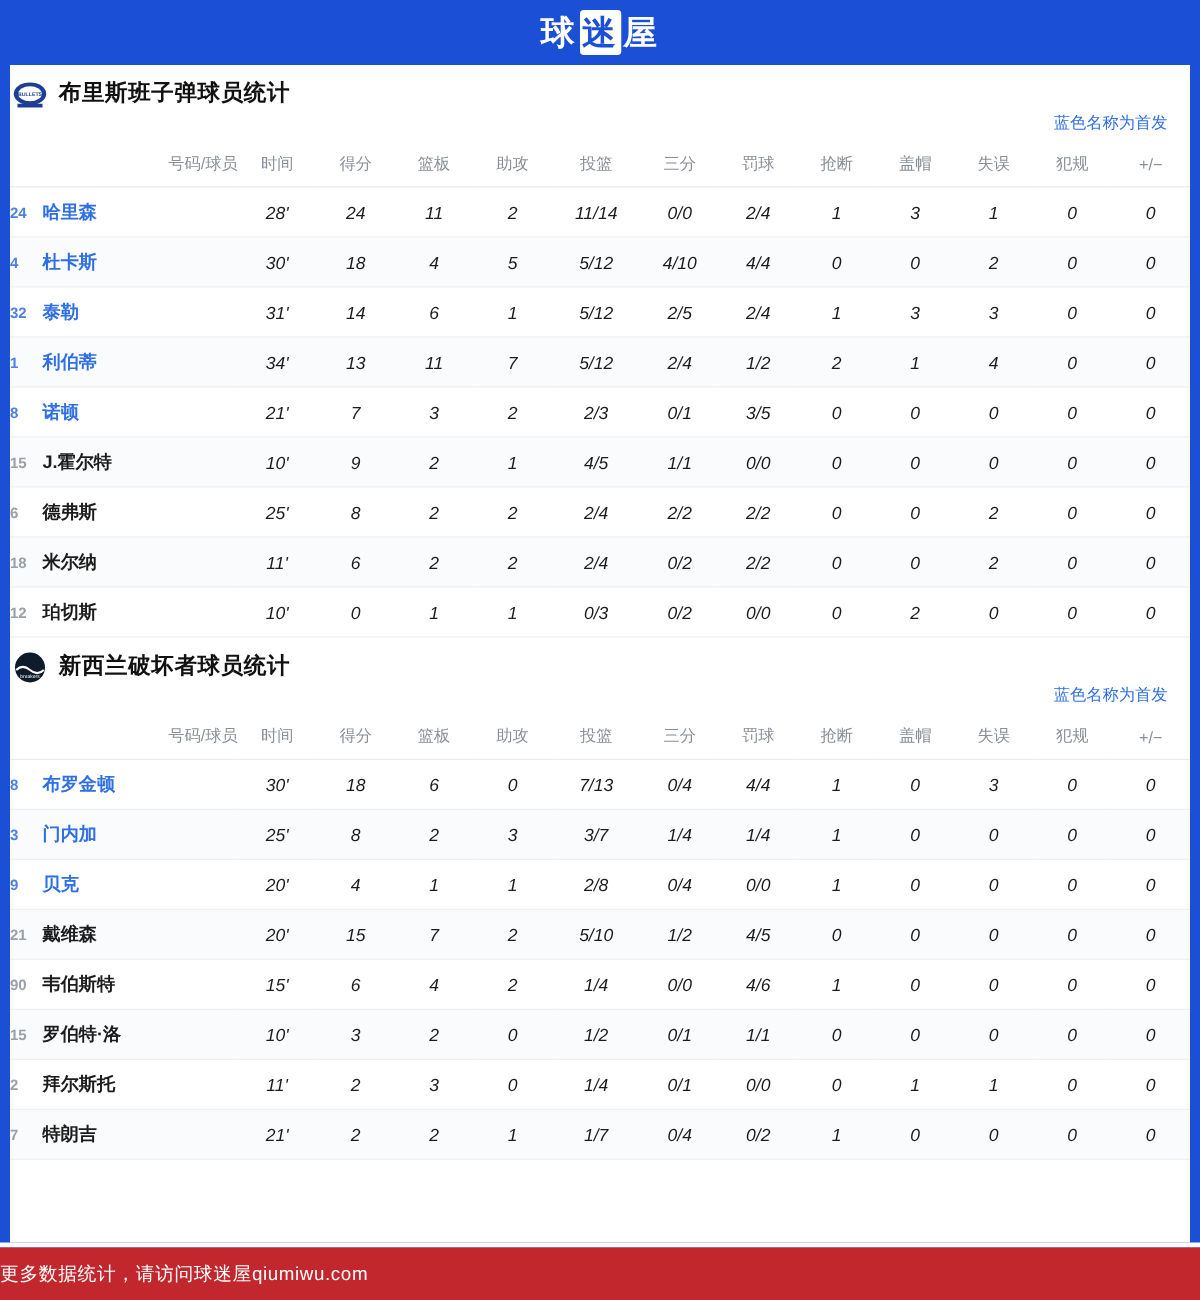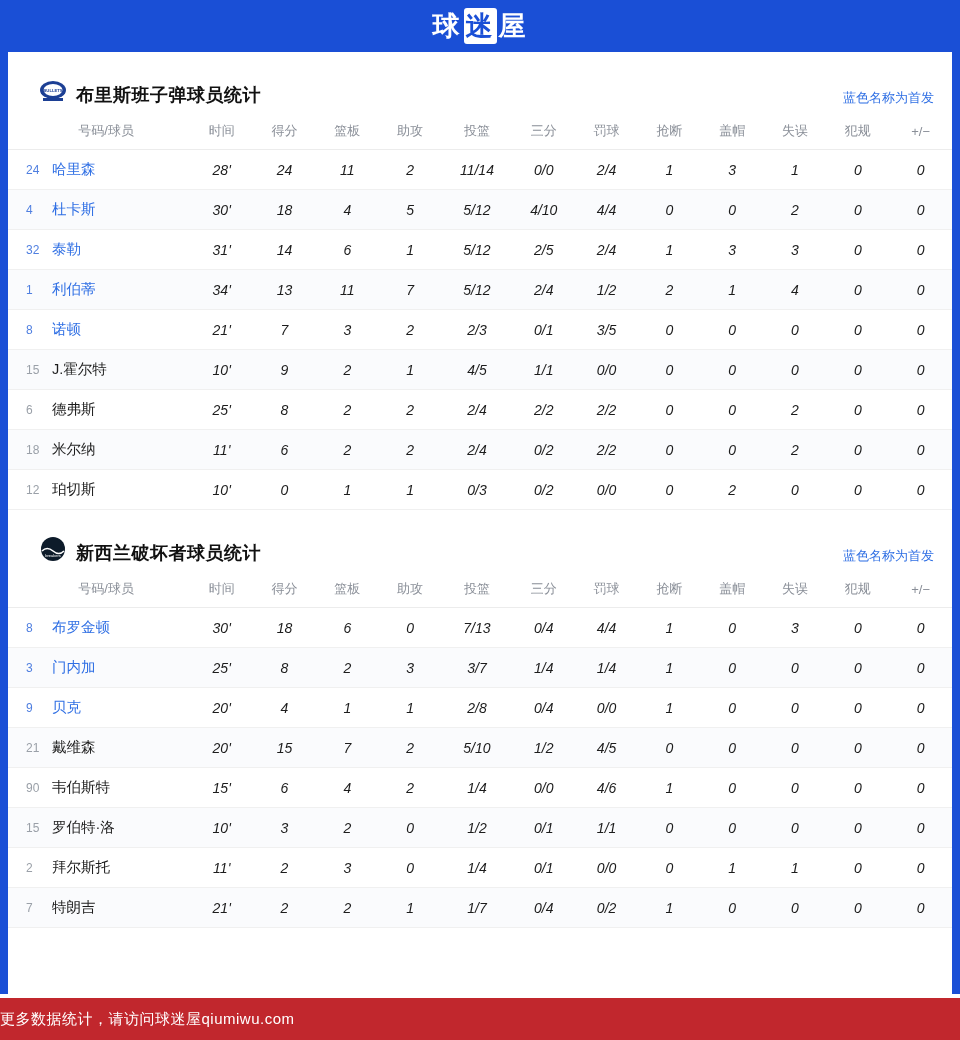--- a/index.html
+++ b/index.html
@@ -39,22 +39,22 @@
   
   .card {
     flex: 1;
     margin: 0 8px;
     background: #ffffff;
     overflow: hidden;
     display: flex; flex-direction: column;
   }
   
   .team-header {
-    display: flex; align-items: flex-end;
-    padding: 10px 18px 8px 30px;
+    display: flex; align-items: flex-start;
+    padding: 10px 18px 8px 1px;
     position: relative;
   }
   .team-logo {
     width: 30px; height: 30px;
     margin-right: 8px;
     flex: 0 0 30px;
     display: flex; align-items: center; justify-content: center;
   }
   .team-logo svg { display: block; }
   .team-name {
@@ -76,34 +76,34 @@
     table-layout: fixed;
   }
   thead th {
     font-size: 13px;
     font-weight: normal;
     color: #8a8f98;
     padding: 7px 0 9px 0;
     text-align: center;
     border-bottom: 1px solid #ececec;
   }
-  thead th.col-name { text-align: center; padding-left: 14px; }
+  thead th.col-name { text-align: right; padding-left: 14px; }
   tbody td {
     font-size: 14px;
     color: #1c1c1c;
     text-align: center;
     padding: 10px 0;
     border-bottom: 1px solid #f0f0f0;
     font-style: italic;
   }
   tbody tr:nth-child(even) { background: #fafbfd; }
   td.col-name {
     text-align: left;
-    padding-left: 18px;
     font-style: normal;
+    font-weight: bold;
   }
   .pnum {
     display: inline-block;
     width: 26px;
     font-size: 12px;
     color: #9aa0a8;
     text-align: left;
   }
   .pname {
     font-size: 14.5px;

